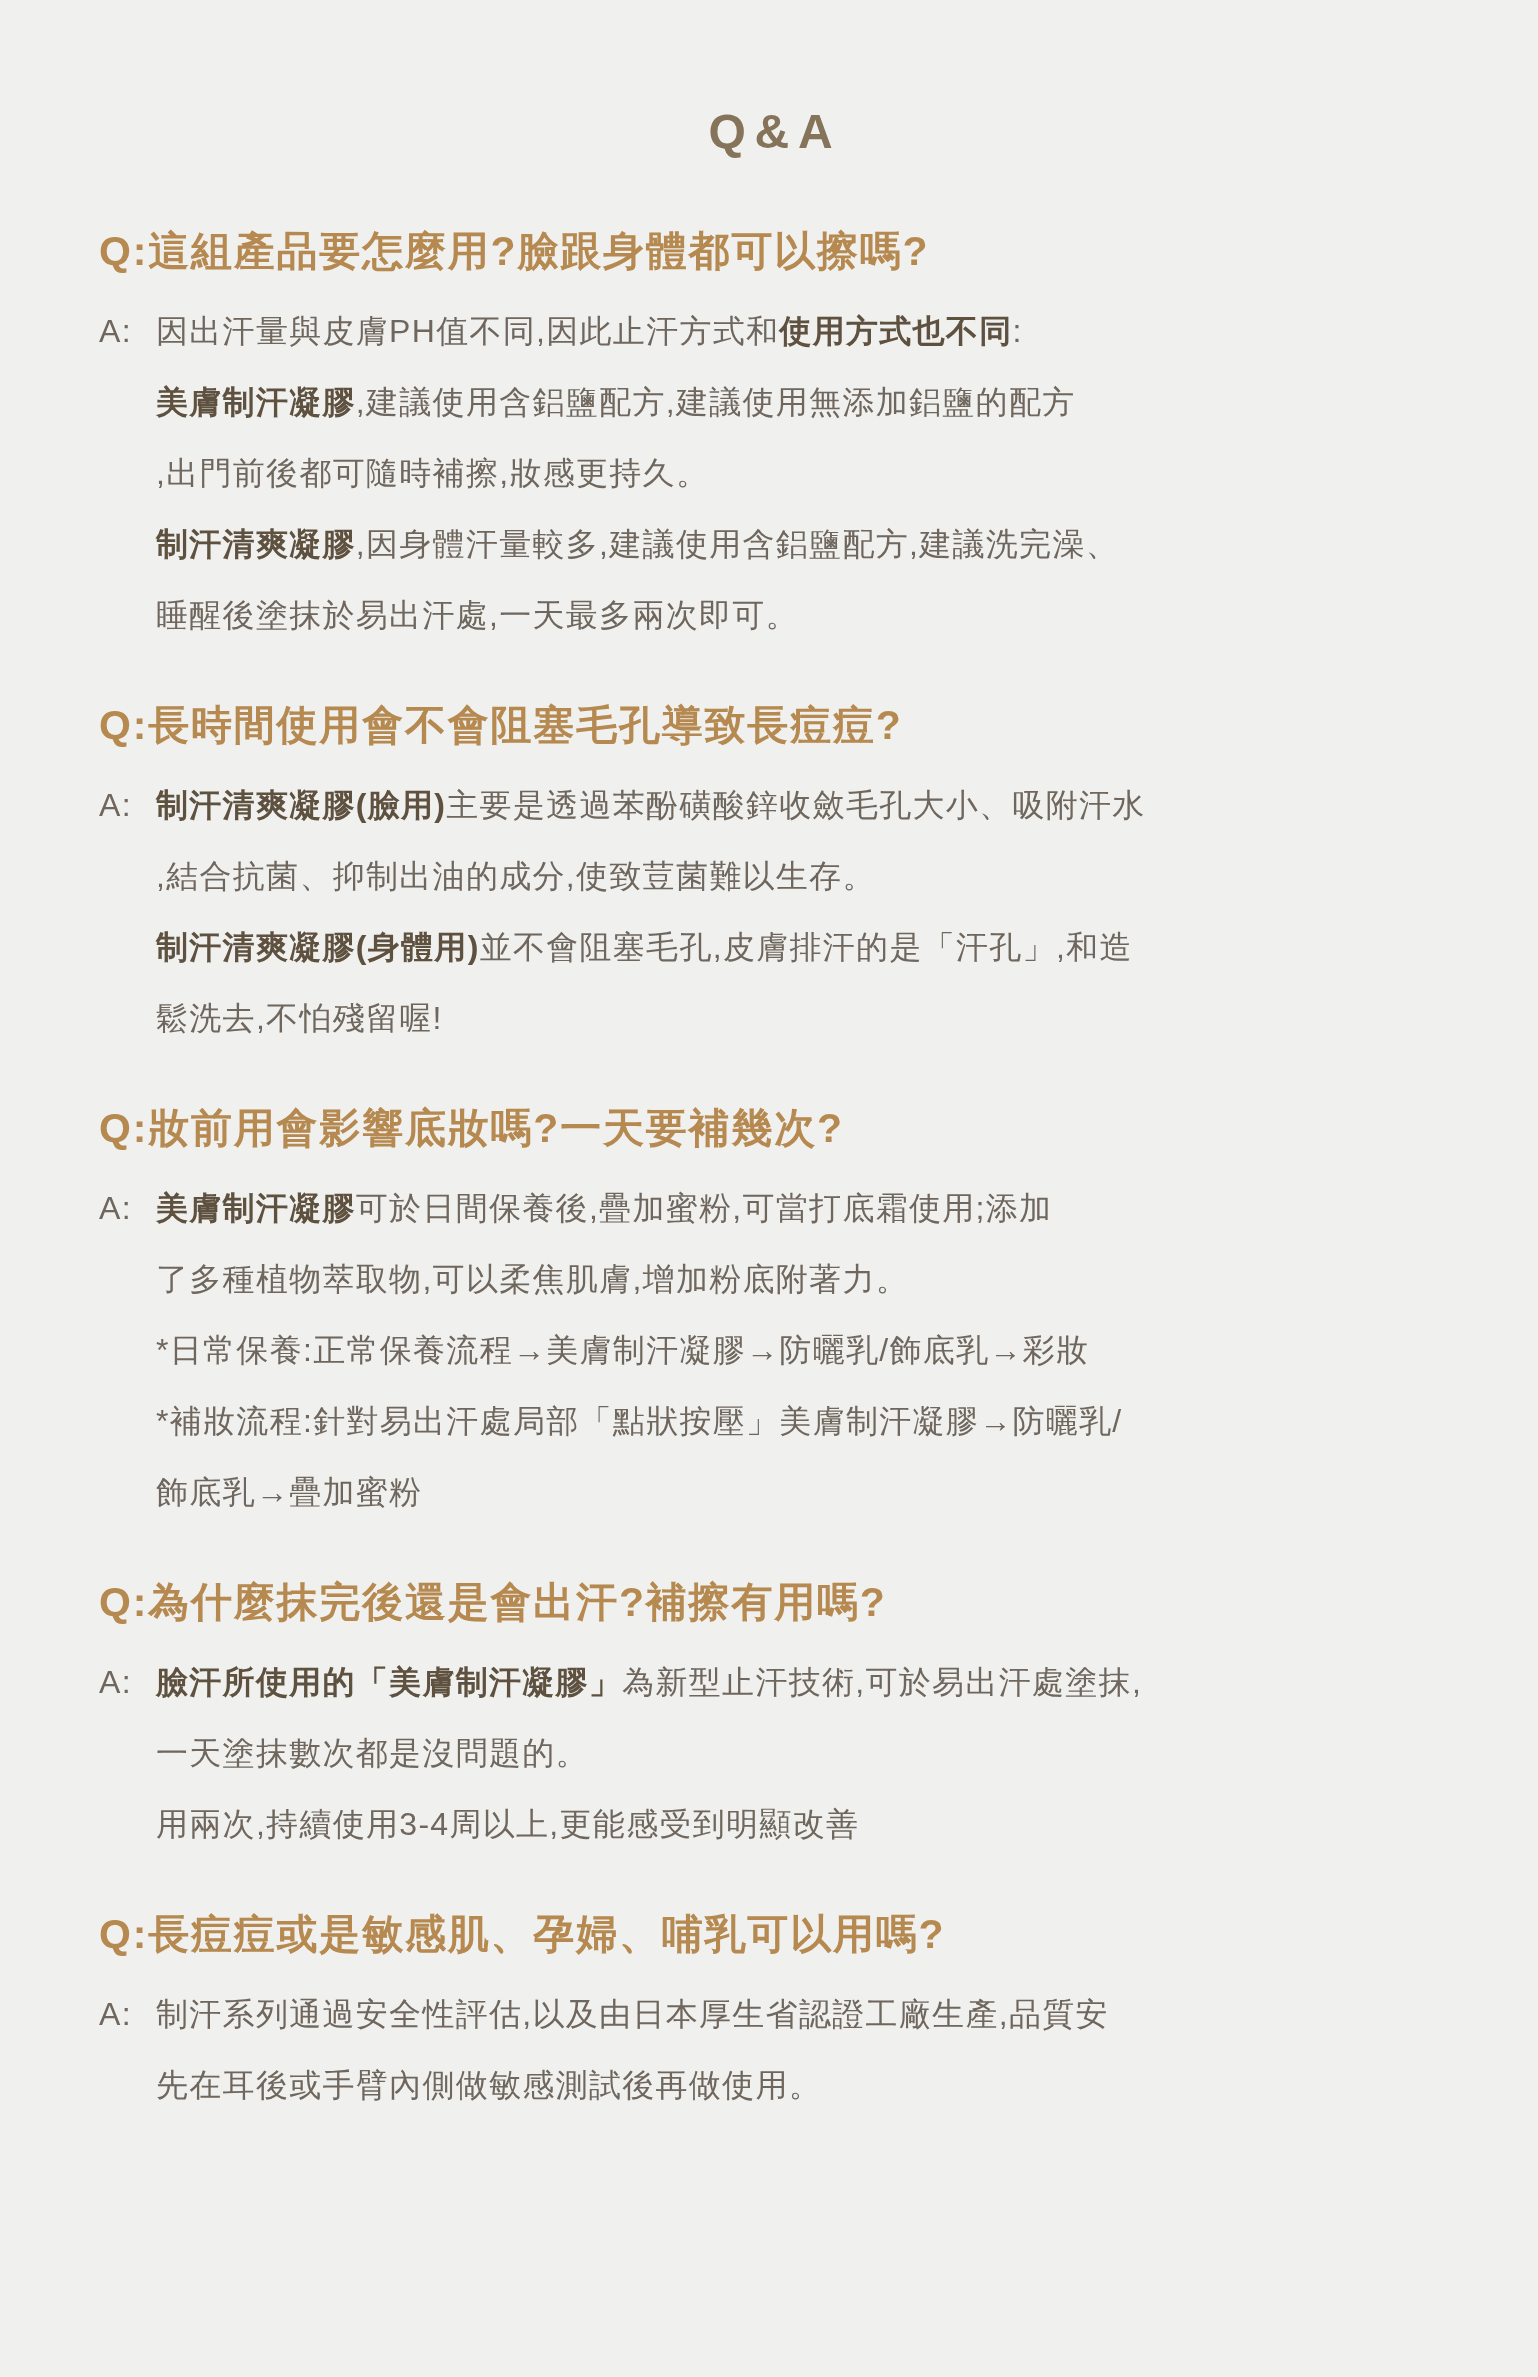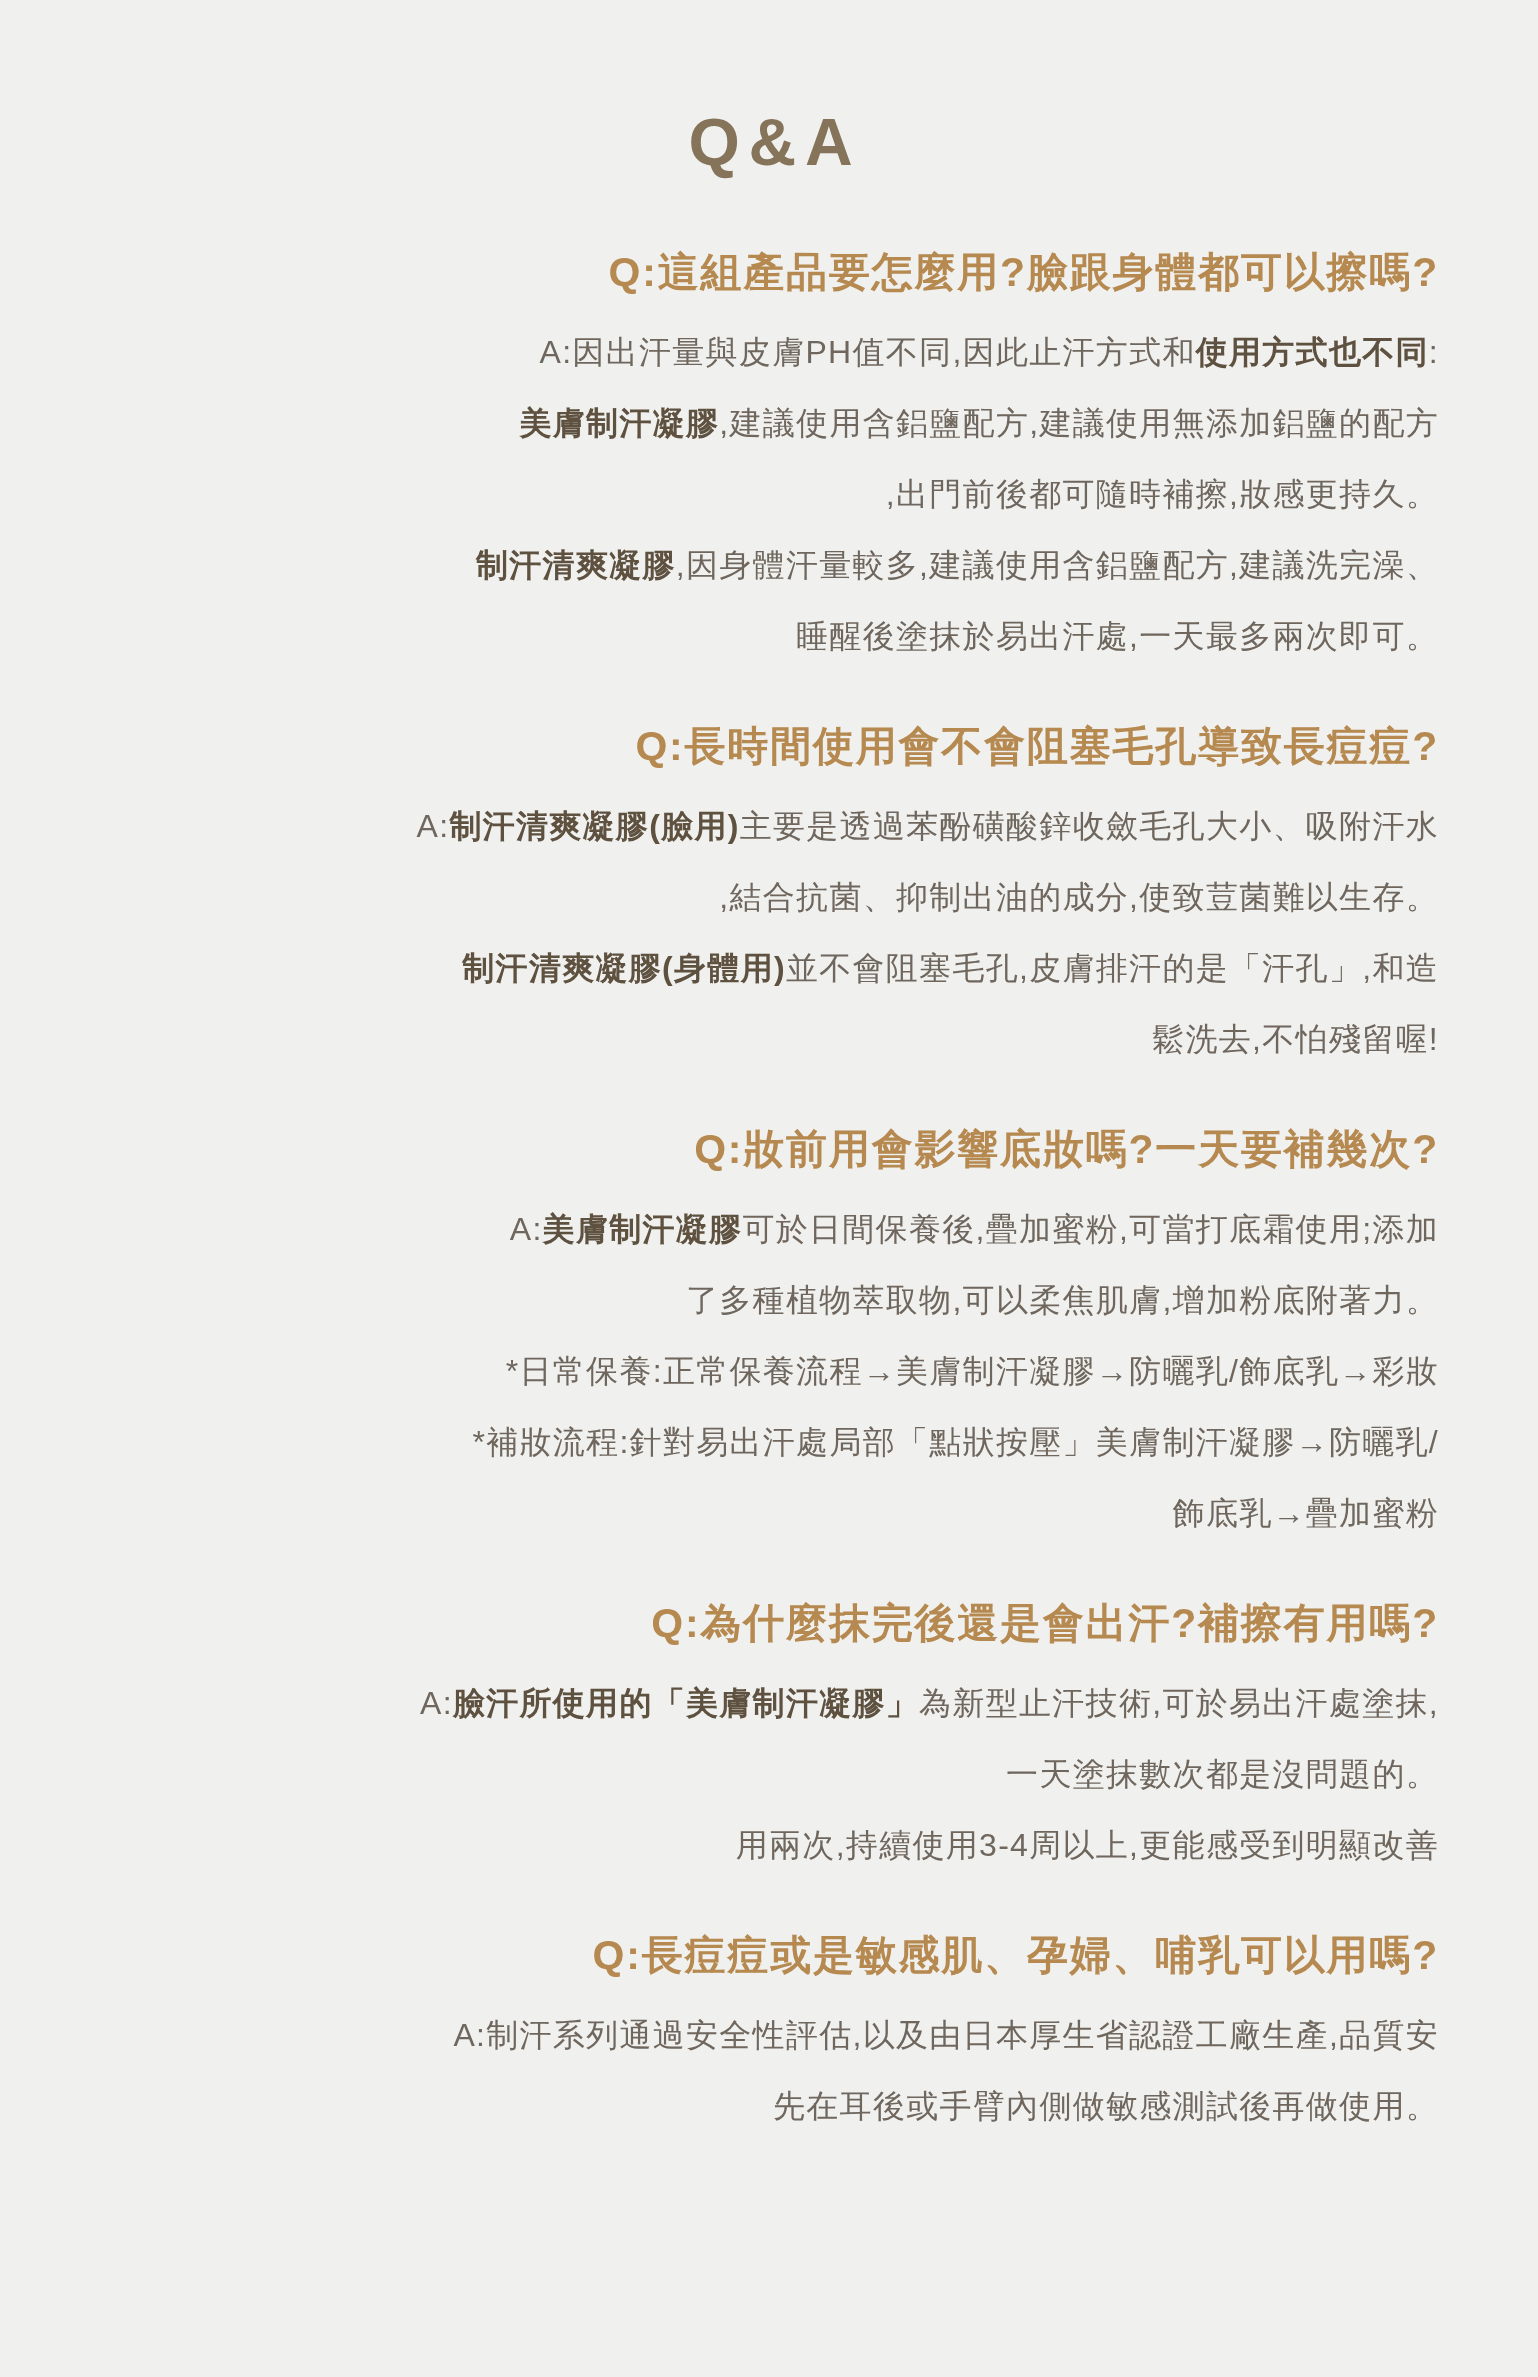--- a/index.html
+++ b/index.html
@@ -21,26 +21,26 @@
     height:2377px;
     overflow:hidden;
     background:var(--c-bg);
   }
   .content{
     padding:104px 88px 88px 99px;
   }
   .title{
     margin:0 0 64px 0;
     text-align:center;
-    font-size:66px;
+    font-size:48px;
     font-weight:bold;
     letter-spacing:8.8px;
     color:var(--c-title);
   }
-  .qa-block{margin:12px;text-align:right;}
+  .qa-block{margin:0;}
   .qa-block + .qa-block{margin-top:46px;}
   .question{
     margin:0 0 16px 0;
     font-size:41px;
     line-height:57px;
     font-weight:bold;
     letter-spacing:1.8px;
     color:var(--c-q);
   }
   .answer{

